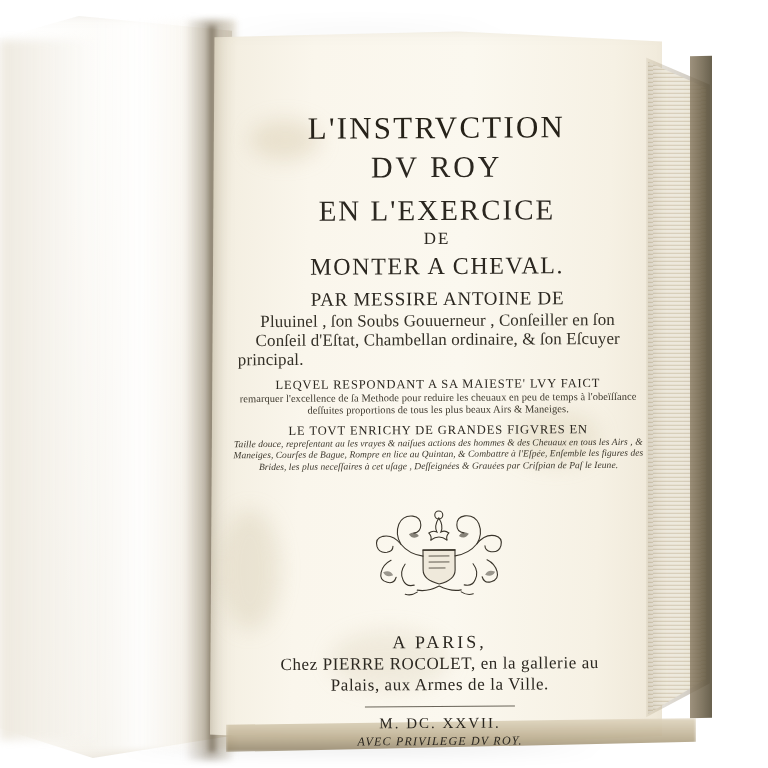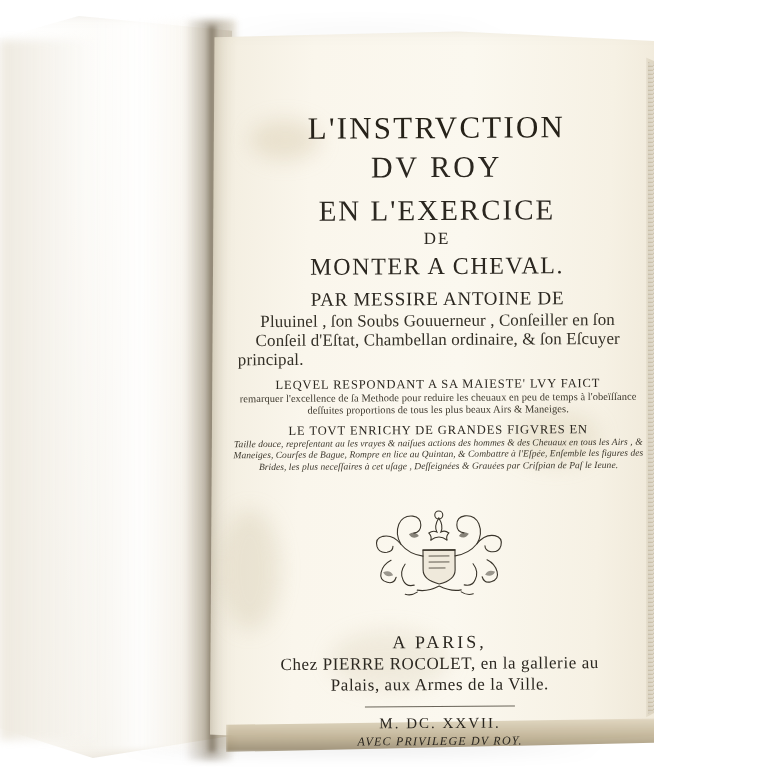--- a/index.html
+++ b/index.html
@@ -2,21 +2,21 @@
 <html><head>
 <meta charset="utf-8">
 <style>
   html, body {
     margin: 0;
     padding: 0;
     background: #ffffff;
   }
   #page {
     position: relative;
-    width: 654px;
+    width: 768px;
     height: 768px;
     overflow: hidden;
     background: #ffffff;
     font-family: "Liberation Serif", serif;
   }
 
   
   .book-photo {
     position: absolute;
     inset: 0;

